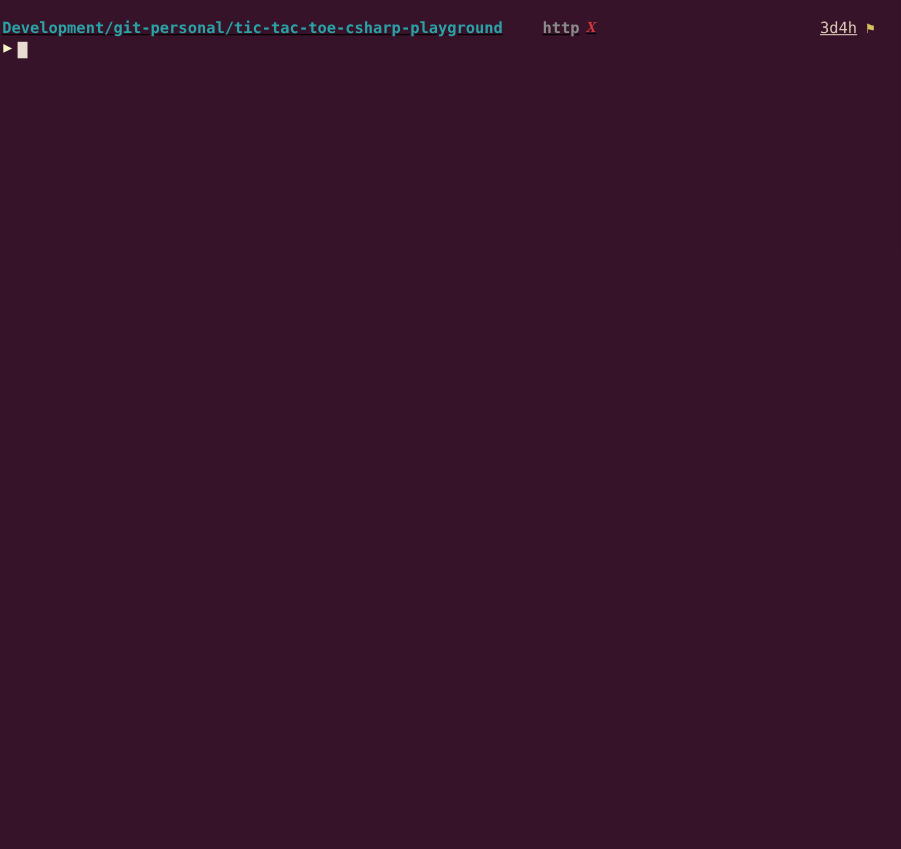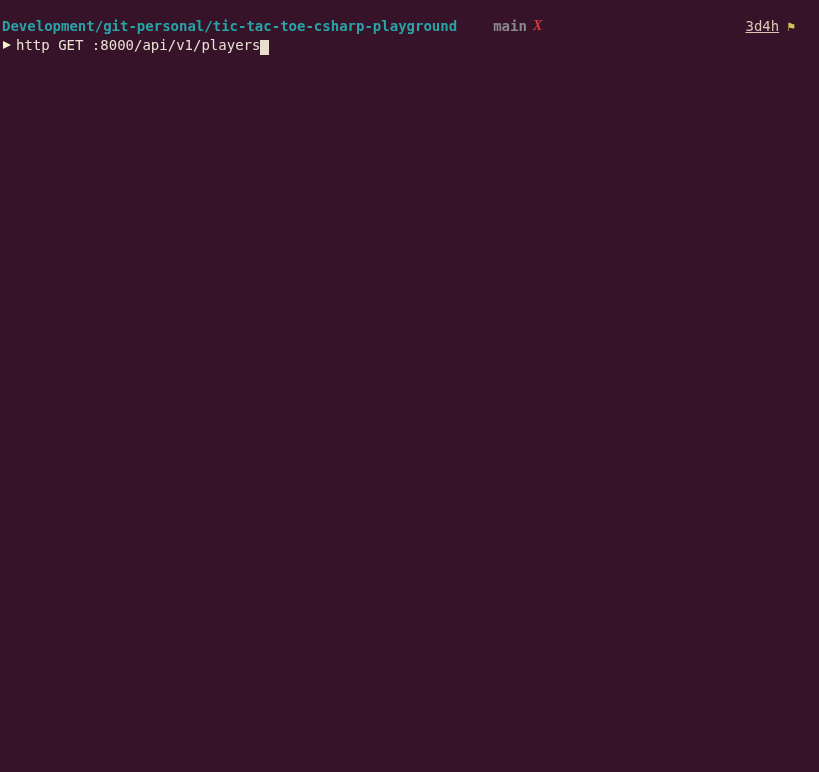--- a/index.html
+++ b/index.html
@@ -19,20 +19,21 @@
     }
     .status-line {
       display: flex;
       justify-content: space-between;
       align-items: baseline;
       padding: 0 2px 0 2px;
     }
     .status-left {
       display: flex;
       align-items: flex-start;
+      text-decoration: underline;
     }
     .status-right {
       display: flex;
       align-items: baseline;
       gap: 8px;
       padding-right: 22px;
     }
     .cwd-path {
       color: #29a3a6;
       font-weight: bold;
@@ -81,30 +82,29 @@
       position: relative;
       top: 2px;
     }
   </style>
 </head>
 <body>
 
 <div class="status-line">
   <div class="status-left">
     <span class="cwd-path">Development/git-personal/tic-tac-toe-csharp-playground</span>
-    <span class="branch-name">main</span>
+    <span class="branch-name">http</span>
     <span class="dirty-marker">X</span>
   </div>
   <div class="status-right">
     <span class="time-elapsed">3d4h</span>
     <span class="flag-icon">⚑</span>
   </div>
 </div>
 
 <div class="prompt-line">
   <span class="prompt-symbol">
     <svg width="10" height="10" viewBox="0 0 10 10">
       <polygon points="1,1 9,5 1,9" fill="#f5f5c8"></polygon>
     </svg>
   </span>
-  <span class="command-text">http GET :8000/api/v1/players</span>
     <span class="cursor-block"></span>
 </div>
 
 </body></html>

